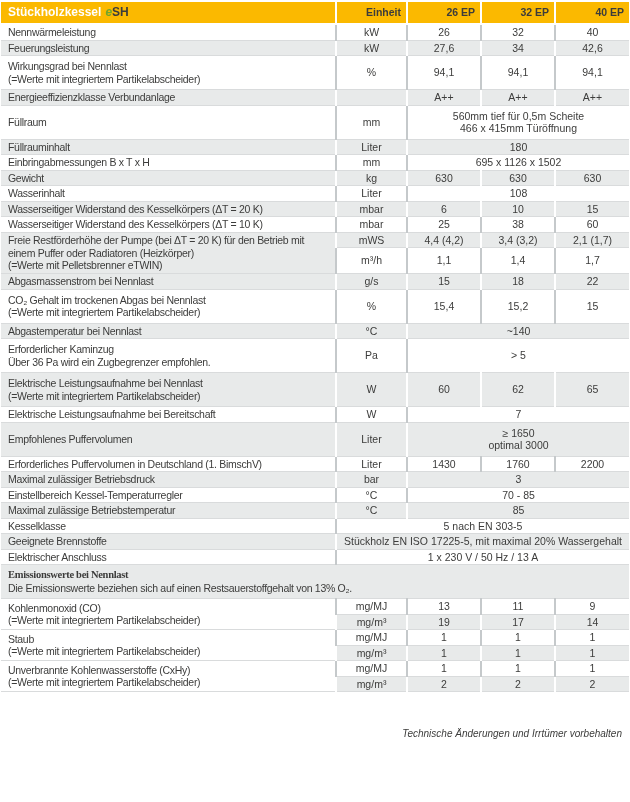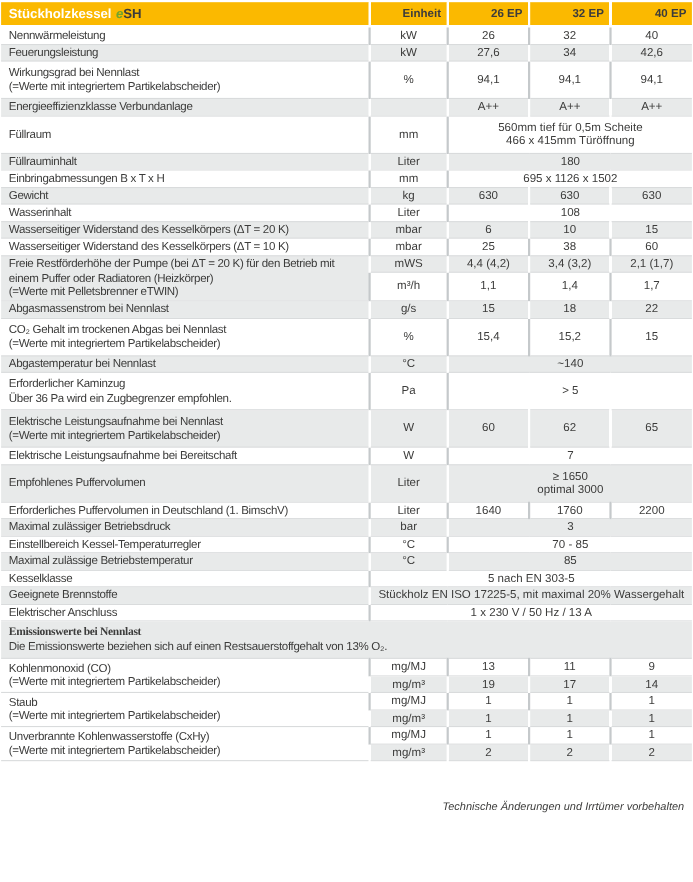--- a/index.html
+++ b/index.html
@@ -175,21 +175,21 @@
         </tr>
         <tr class="g h2">
           <td class="lbl">Empfohlenes Puffervolumen</td>
           <td class="bd ctr unit">Liter</td>
           <td class="bd ctr" colspan="3">≥ 1650
 optimal 3000</td>
         </tr>
         <tr class="w h1">
           <td class="lbl">Erforderliches Puffervolumen in Deutschland (1. BimschV)</td>
           <td class="bd ctr unit">Liter</td>
-          <td class="bd ctr">1640</td>
+          <td class="bd ctr">1430</td>
           <td class="bd ctr">1760</td>
           <td class="bd ctr">2200</td>
         </tr>
         <tr class="g h1">
           <td class="lbl">Maximal zulässiger Betriebsdruck</td>
           <td class="bd ctr unit">bar</td>
           <td class="bd ctr" colspan="3">3</td>
         </tr>
         <tr class="w h1">
           <td class="lbl">Einstellbereich Kessel-Temperaturregler</td>

